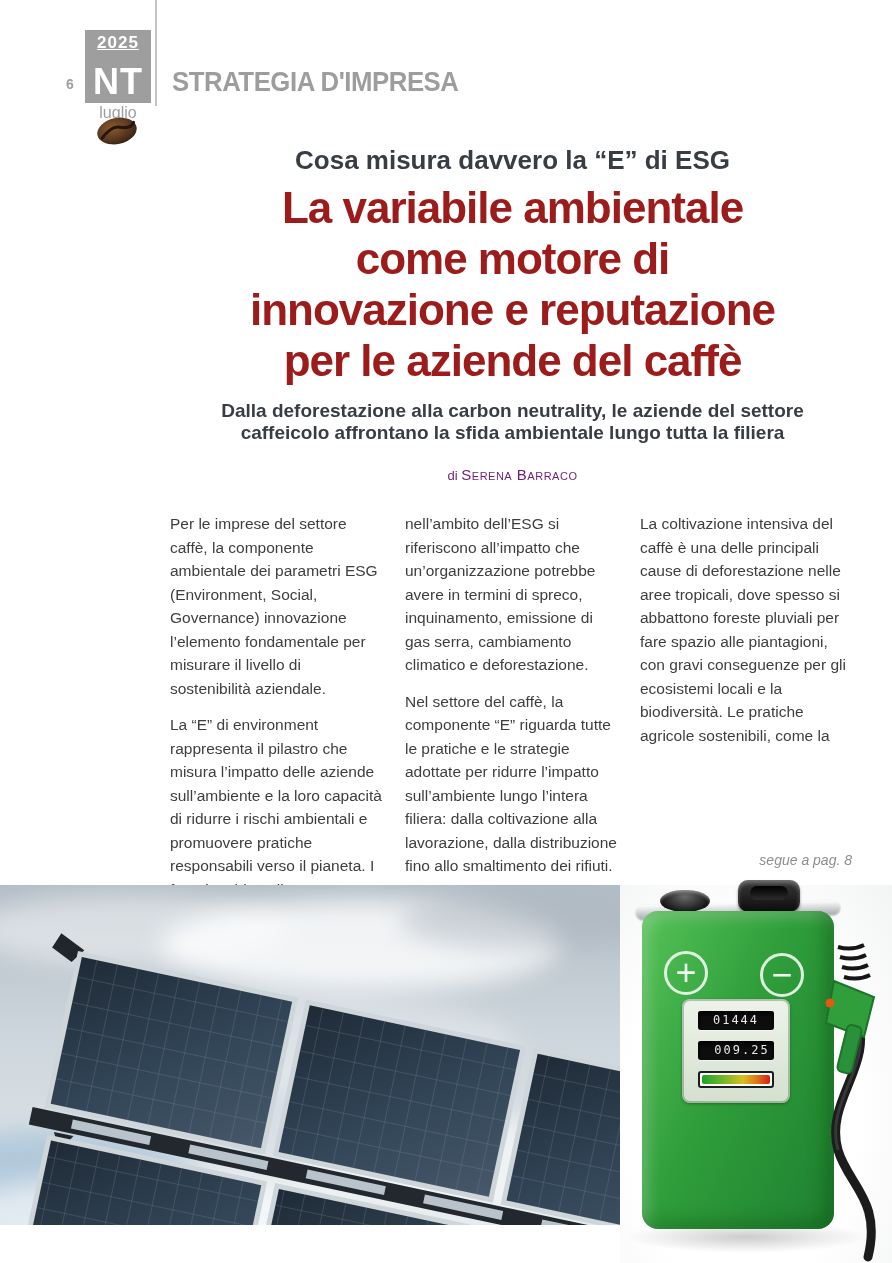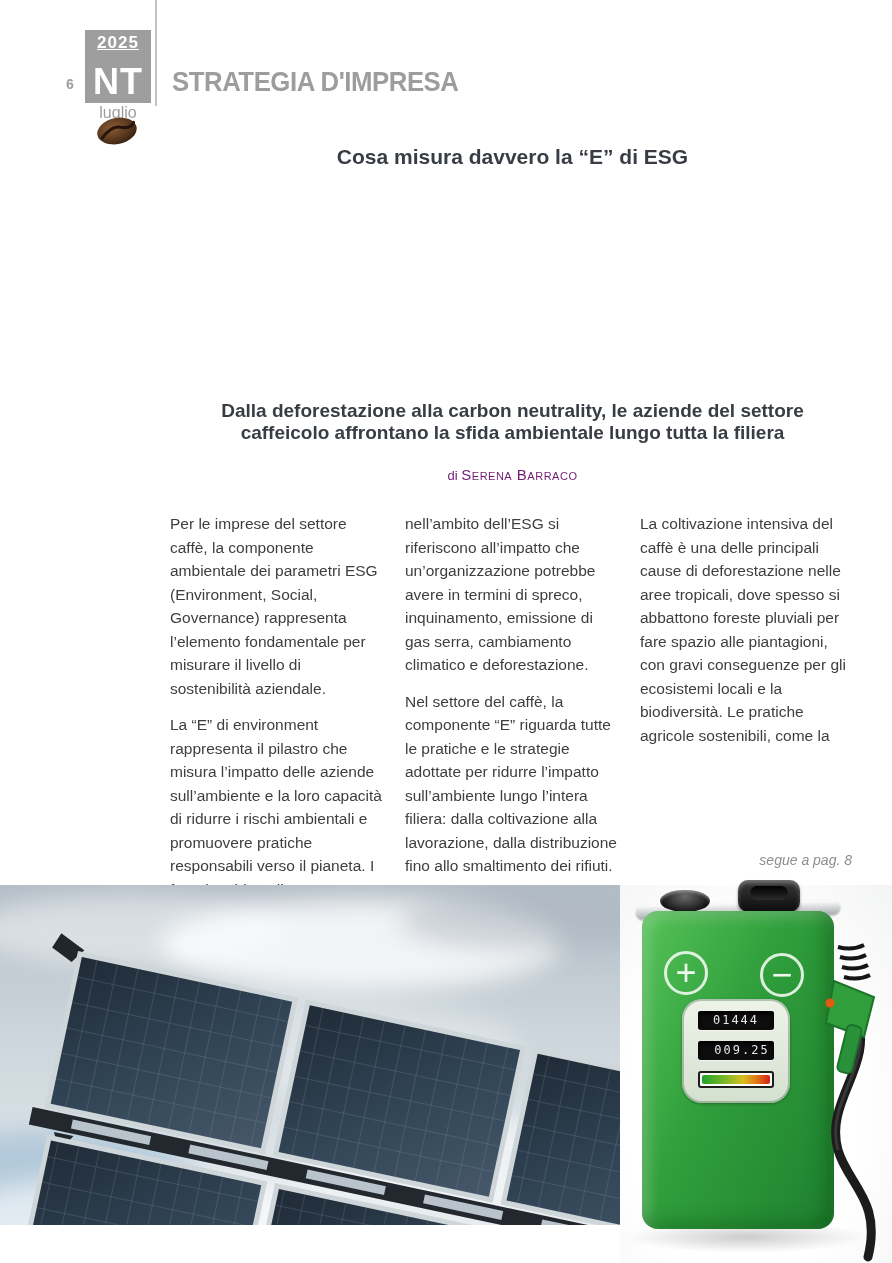--- a/index.html
+++ b/index.html
@@ -21,21 +21,21 @@
   .bean { position:absolute; left:93px; top:112px; width:48px; height:38px; }
   .header-divider { position:absolute; left:155px; top:0; width:2px; height:106px; background:#c4c4c4; }
   .section-title {
     position:absolute; left:172px; top:66px; font-size:28px; font-weight:800;
     color:#9d9d9d; letter-spacing:-0.5px; transform:scaleX(.92); transform-origin:left top;
     white-space:nowrap;
   }
 
   
   .kicker { position:absolute; left:170px; top:145px; width:685px; text-align:center;
-            font-size:21px; font-weight:700; color:#383d44; }
+            font-size:26px; font-weight:700; color:#383d44; }
   .headline { position:absolute; left:140px; top:182px; width:745px; margin:0; text-align:center;
               color:#9c1b1b; font-weight:800; font-size:44px; line-height:51px; letter-spacing:-1px; }
   .headline span { display:block; }
   .subtitle { position:absolute; left:185px; top:400px; width:655px; text-align:center;
               font-size:19px; font-weight:700; line-height:22px; color:#383d44; }
   .byline { position:absolute; left:170px; top:466px; width:685px; text-align:center;
             font-size:13px; color:#701a75; }
   .byline-name { font-variant:small-caps; font-size:15px; letter-spacing:.5px; }
 
   
@@ -66,21 +66,21 @@
                box-shadow:inset 0 3px 4px rgba(255,255,255,.3), 0 2px 3px rgba(0,0,0,.4); }
   .cap-right::after { content:""; position:absolute; left:12px; top:6px; width:38px; height:14px;
                       border-radius:8px; background:linear-gradient(#000,#2c2c2c); }
   .pump-body { position:absolute; left:22px; top:26px; width:192px; height:318px; border-radius:16px;
                background:linear-gradient(115deg, #55c257 0%, #2f9e3b 45%, #1f8030 100%);
                box-shadow:inset -8px -6px 18px rgba(0,60,0,.35), inset 6px 6px 14px rgba(255,255,255,.25); }
   .sign { position:absolute; width:44px; height:44px; border:3px solid rgba(238,248,238,.9);
           border-radius:50%; color:#eef7ee; font-size:36px; line-height:38px; text-align:center; }
   .sign-plus { left:22px; top:40px; }
   .sign-minus { left:118px; top:42px; }
-  .meter { position:absolute; left:40px; top:88px; width:108px; height:104px; border-radius:20px;
+  .meter { position:absolute; left:40px; top:88px; width:108px; height:104px; border-radius:8px;
            background:linear-gradient(#eef3ea,#d4e0cf);
            box-shadow:inset 0 0 0 2px rgba(35,85,40,.3), 0 1px 3px rgba(0,0,0,.3); }
   .odo { position:absolute; left:16px; width:76px; height:19px; background:#0d0d0d; border-radius:3px;
          color:#e9e9e9; font-family:"DejaVu Sans Mono", monospace; font-size:12px;
          letter-spacing:2px; text-align:center; line-height:19px;
          box-shadow:0 1px 0 rgba(255,255,255,.55), inset 0 3px 4px #000; }
   .odo-top { top:12px; }
   .odo-bottom { top:42px;padding-left:12px; }
   .gauge { position:absolute; left:16px; top:72px; width:76px; height:17px; background:#fff;
            border:2px solid #1c1c1c; border-radius:3px; }
@@ -115,31 +115,37 @@
       <ellipse cx="24" cy="19" rx="20" ry="13" fill="url(#beanGrad)" transform="rotate(-12 24 19)"></ellipse>
       <path d="M8 23 Q 20 12 28 16 Q 38 20 42 14" fill="none" stroke="#26150a" stroke-width="3" stroke-linecap="round" transform="rotate(-12 24 19)"></path>
     </svg>
   </div>
 
   <div class="header-divider"></div>
   <div class="section-title">STRATEGIA D'IMPRESA</div>
 
   <div class="kicker">Cosa misura davvero la “E” di ESG</div>
 
+  <h1 class="headline">
+    <span>La variabile ambientale</span>
+    <span>come motore di</span>
+    <span>innovazione e reputazione</span>
+    <span>per le aziende del caffè</span>
+  </h1>
 
   <div class="subtitle">Dalla deforestazione alla carbon neutrality, le aziende del settore caffeicolo affrontano la sfida ambientale lungo tutta la filiera</div>
 
   <div class="byline">
     <span>di</span>
     <span class="byline-name">Serena Barraco</span>
   </div>
 
   <div class="columns">
     <div class="col">
-      <p>Per le imprese del settore caffè, la componente ambientale dei parametri ESG (Environment, Social, Governance) rappresenta l’elemento fondamentale per misurare il livello di sostenibilità aziendale.</p>
+      <p>Per le imprese del settore caffè, la componente ambientale dei parametri ESG (Environment, Social, Governance) innovazione l’elemento fondamentale per misurare il livello di sostenibilità aziendale.</p>
       <p>La “E” di environment rappresenta il pilastro che misura l’impatto delle aziende sull’ambiente e la loro capacità di ridurre i rischi ambientali e promuovere pratiche responsabili verso il pianeta. I fattori ambientali</p>
     </div>
     <div class="col">
       <p>nell’ambito dell’ESG si riferiscono all’impatto che un’organizzazione potrebbe avere in termini di spreco, inquinamento, emissione di gas serra, cambiamento climatico e deforestazione.</p>
       <p>Nel settore del caffè, la componente “E” riguarda tutte le pratiche e le strategie adottate per ridurre l’impatto sull’ambiente lungo l’intera filiera: dalla coltivazione alla lavorazione, dalla distribuzione fino allo smaltimento dei rifiuti.</p>
     </div>
     <div class="col">
       <p>La coltivazione intensiva del caffè è una delle principali cause di deforestazione nelle aree tropicali, dove spesso si abbattono foreste pluviali per fare spazio alle piantagioni, con gravi conseguenze per gli ecosistemi locali e la biodiversità. Le pratiche agricole sostenibili, come la</p>
     </div>
   </div>

